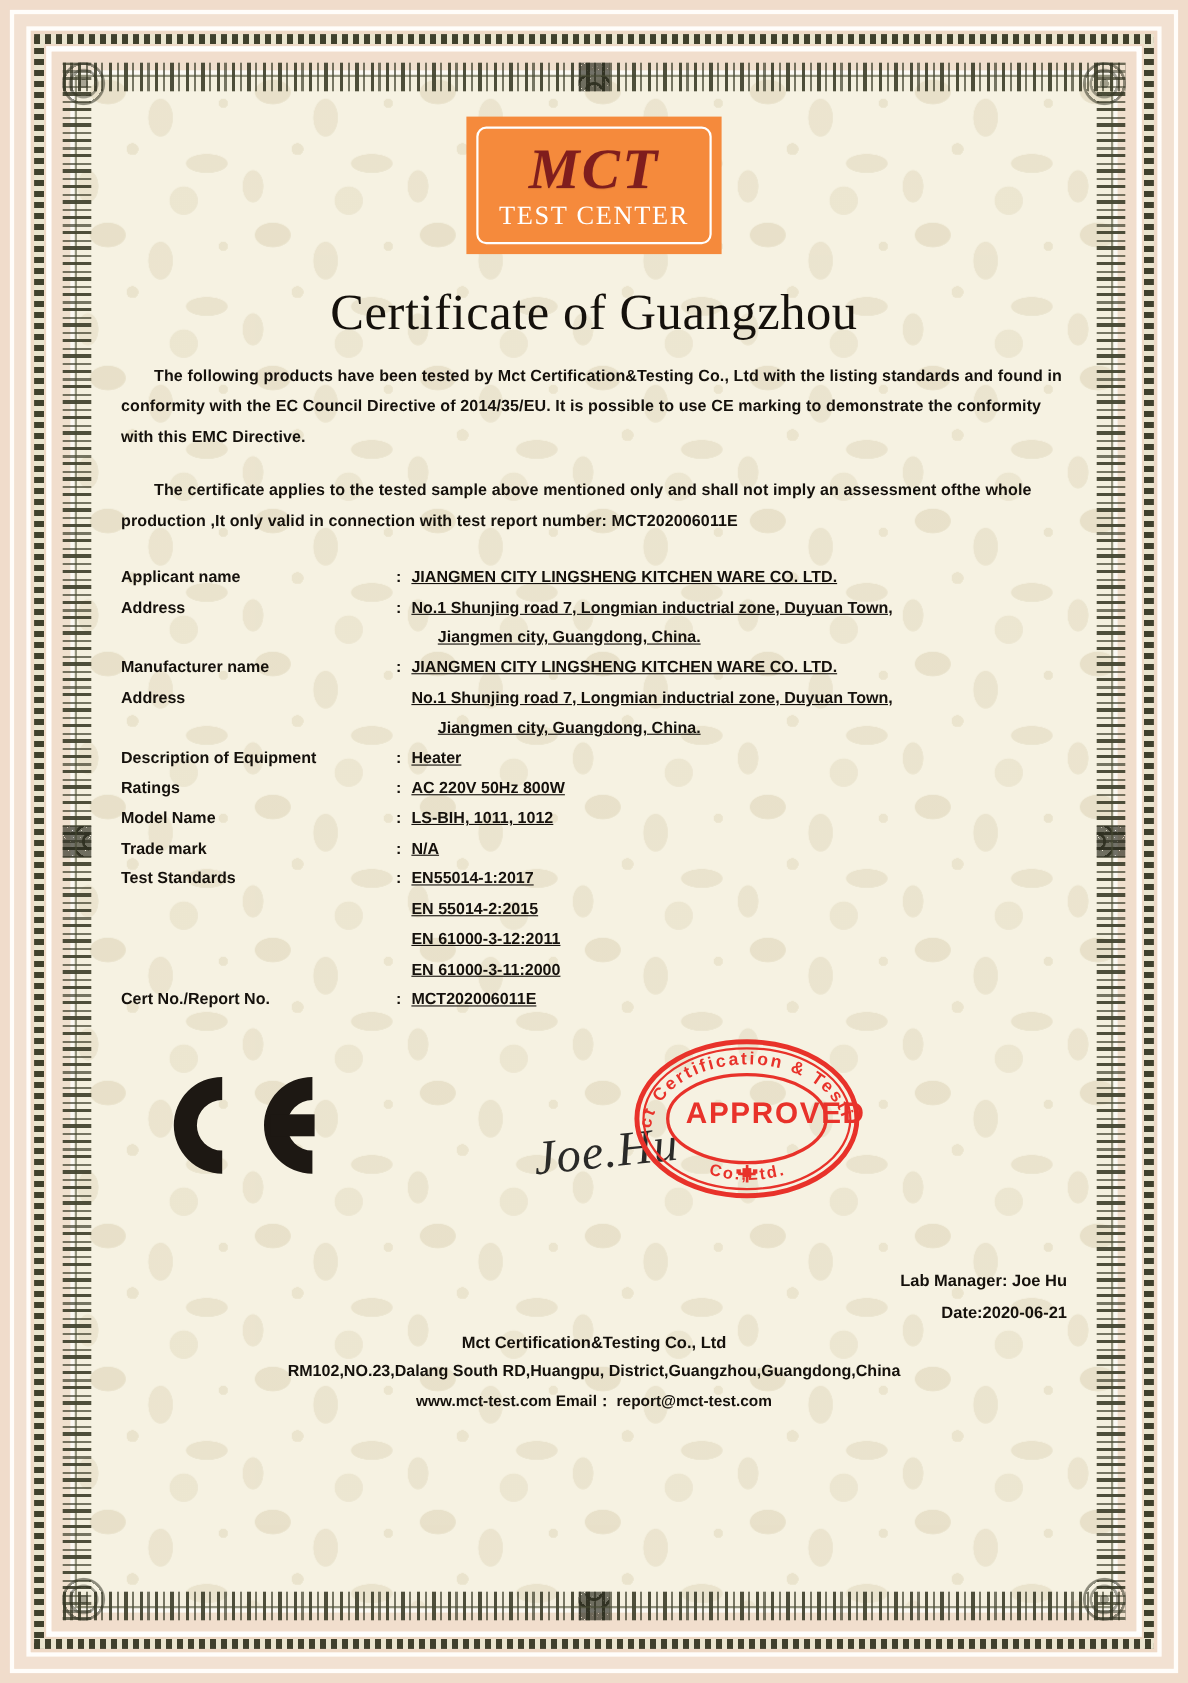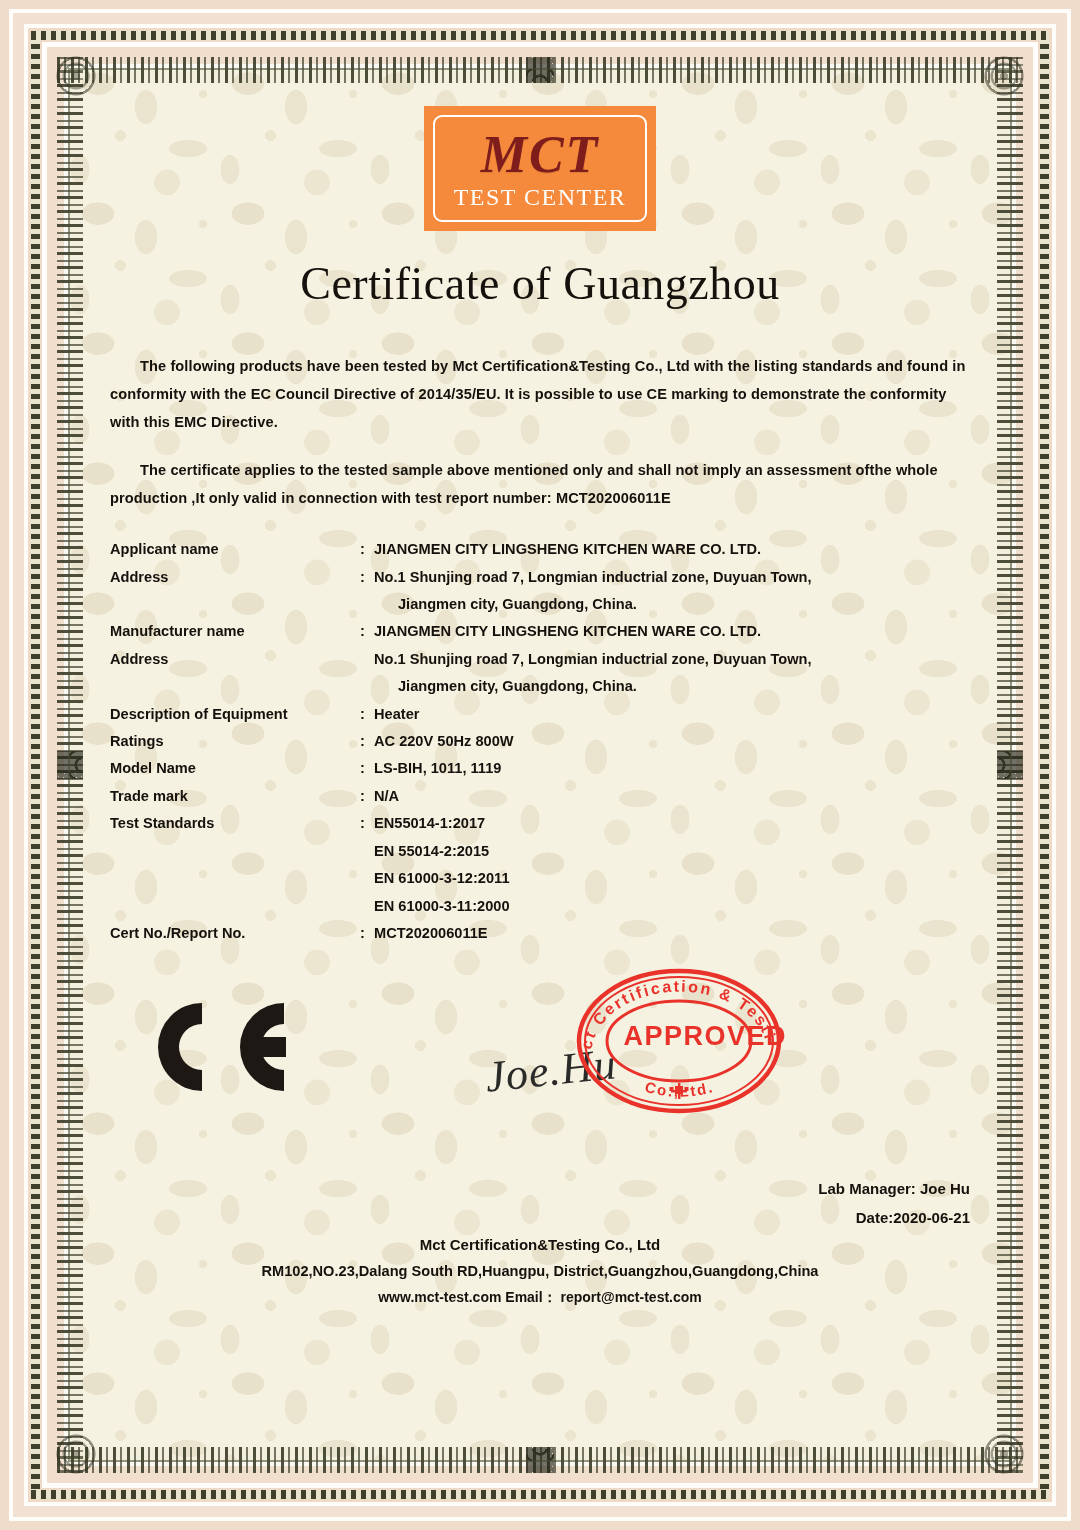--- a/index.html
+++ b/index.html
@@ -142,31 +142,31 @@
   }
 
   .cert-title{
     text-align:center;
     font-family:"Liberation Serif", serif;
     font-size:46px;color:#15110c;margin-top:26px;letter-spacing:.5px;
   }
 
   .para{
     font-size:14.6px;font-weight:bold;color:#15110c;
-    line-height:1.92;margin-top:42px;text-indent:30px;
+    line-height:1.92;margin-top:18px;text-indent:30px;
     letter-spacing:.1px;
   }
   .para.p2{margin-top:20px;}
 
   
   .specs{margin-top:24px;}
   .row{display:flex;align-items:center;line-height:1.88;}
   .k{width:250px;flex:none;font-size:14.6px;font-weight:bold;color:#15110c;}
   .c{width:14px;flex:none;font-size:14.6px;font-weight:bold;color:#15110c;}
-  .v{font-size:14.6px;font-weight:bold;color:#15110c;}
+  .v{font-size:14.6px;font-weight:bold;color:#15110c;text-decoration:underline;}
   .v.ind{padding-left:24px;}
 
   
   .sign-zone{position:relative;height:210px;margin-top:24px;}
   .ce{position:absolute;left:40px;top:22px;}
   .sig{position:absolute;left:375px;top:74px;
        font-family:"Liberation Serif", serif;font-style:italic;font-size:44px;
        color:#2a2a28;transform:rotate(-6deg);letter-spacing:1px;}
   .stamp{position:absolute;left:462px;top:-6px;width:215px;height:152px;}
   .stamp-txt{
@@ -258,21 +258,21 @@
           <div class="v">Heater</div>
         </div>
         <div class="row">
           <div class="k">Ratings</div>
           <div class="c">:</div>
           <div class="v">AC 220V 50Hz 800W</div>
         </div>
         <div class="row">
           <div class="k">Model Name</div>
           <div class="c">:</div>
-          <div class="v">LS-BIH, 1011, 1119</div>
+          <div class="v">LS-BIH, 1011, 1012</div>
         </div>
         <div class="row">
           <div class="k">Trade mark</div>
           <div class="c">:</div>
           <div class="v">N/A</div>
         </div>
         <div class="row">
           <div class="k">Test Standards</div>
           <div class="c">:</div>
           <div class="v">EN55014-1:2017</div>

